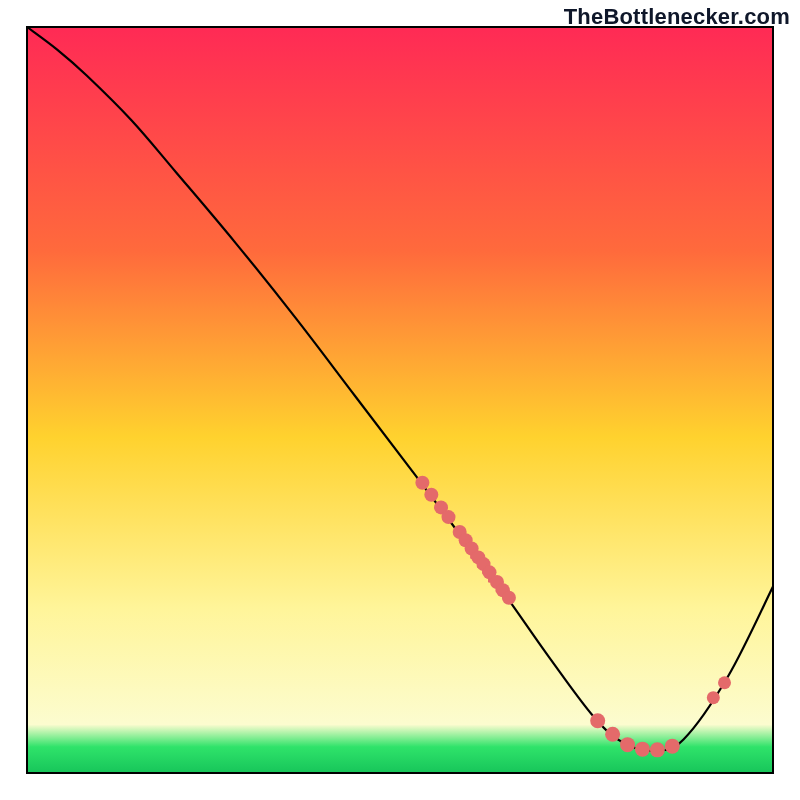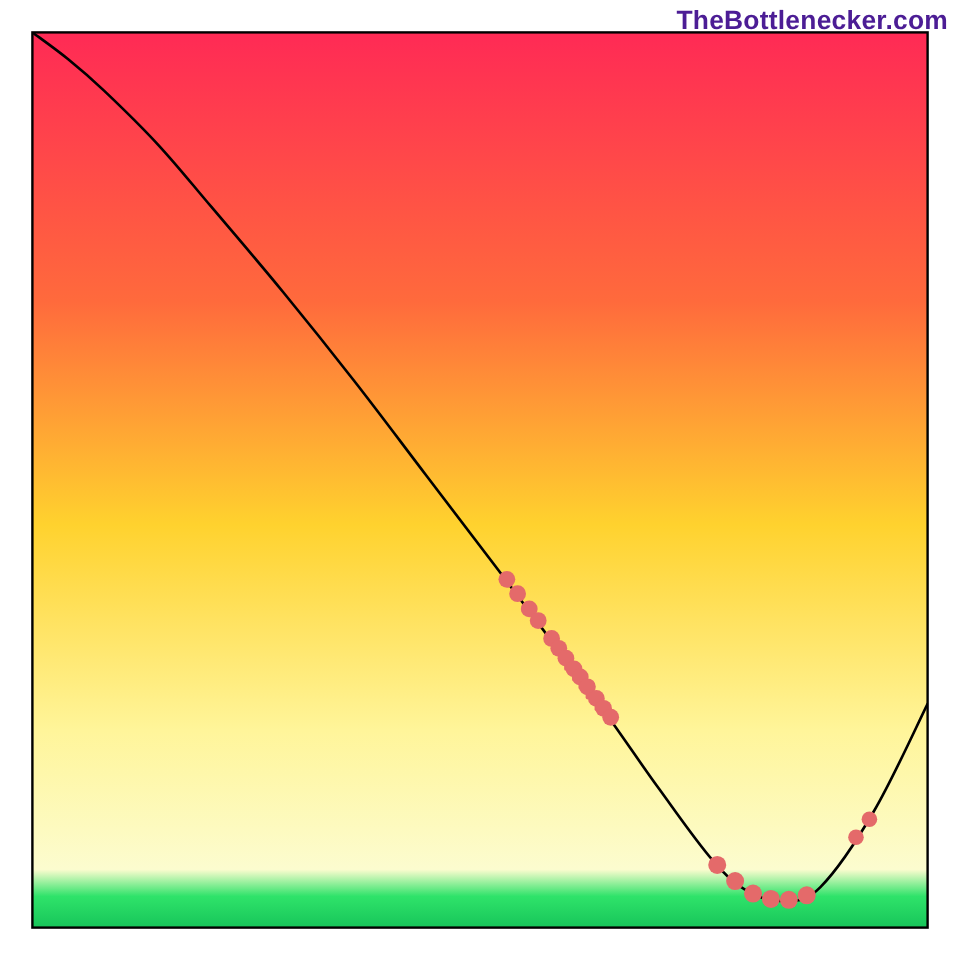--- a/index.html
+++ b/index.html
@@ -15,21 +15,21 @@
     position: relative;
     width: 800px;
     height: 800px;
   }
   .watermark {
     position: absolute;
     top: 4px;
     right: 10px;
     font-size: 22px;
     font-weight: 600;
-    color: #4c1d95;
+    color: #0f172a;
     letter-spacing: 0.2px;
     z-index: 20;
   }
   svg.chart {
     position: absolute;
     left: 0;
     top: 0;
     width: 800px;
     height: 800px;
   }

